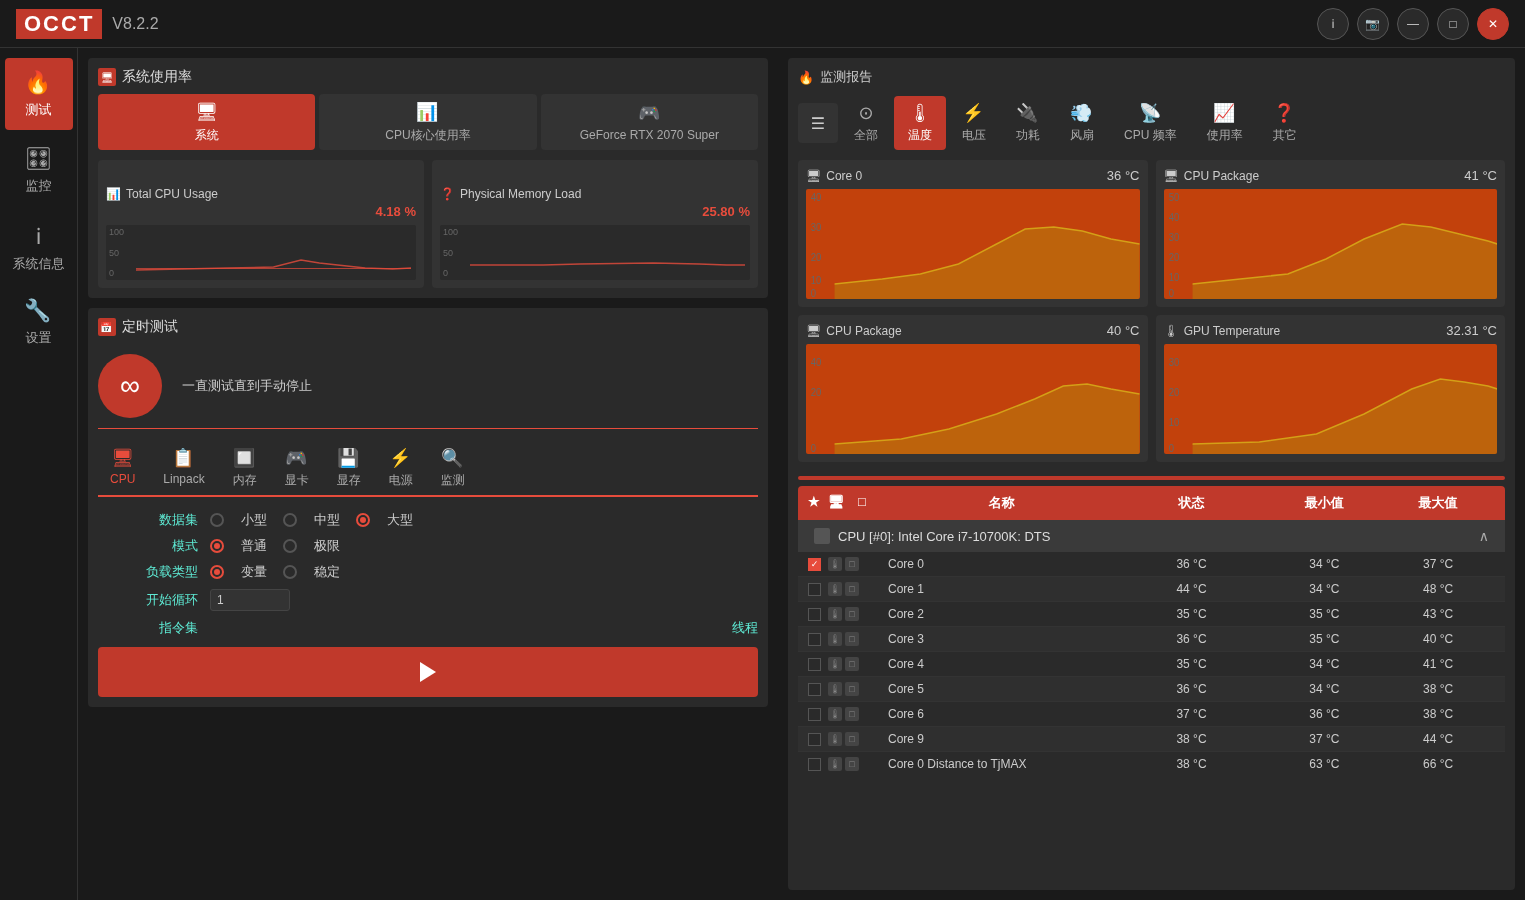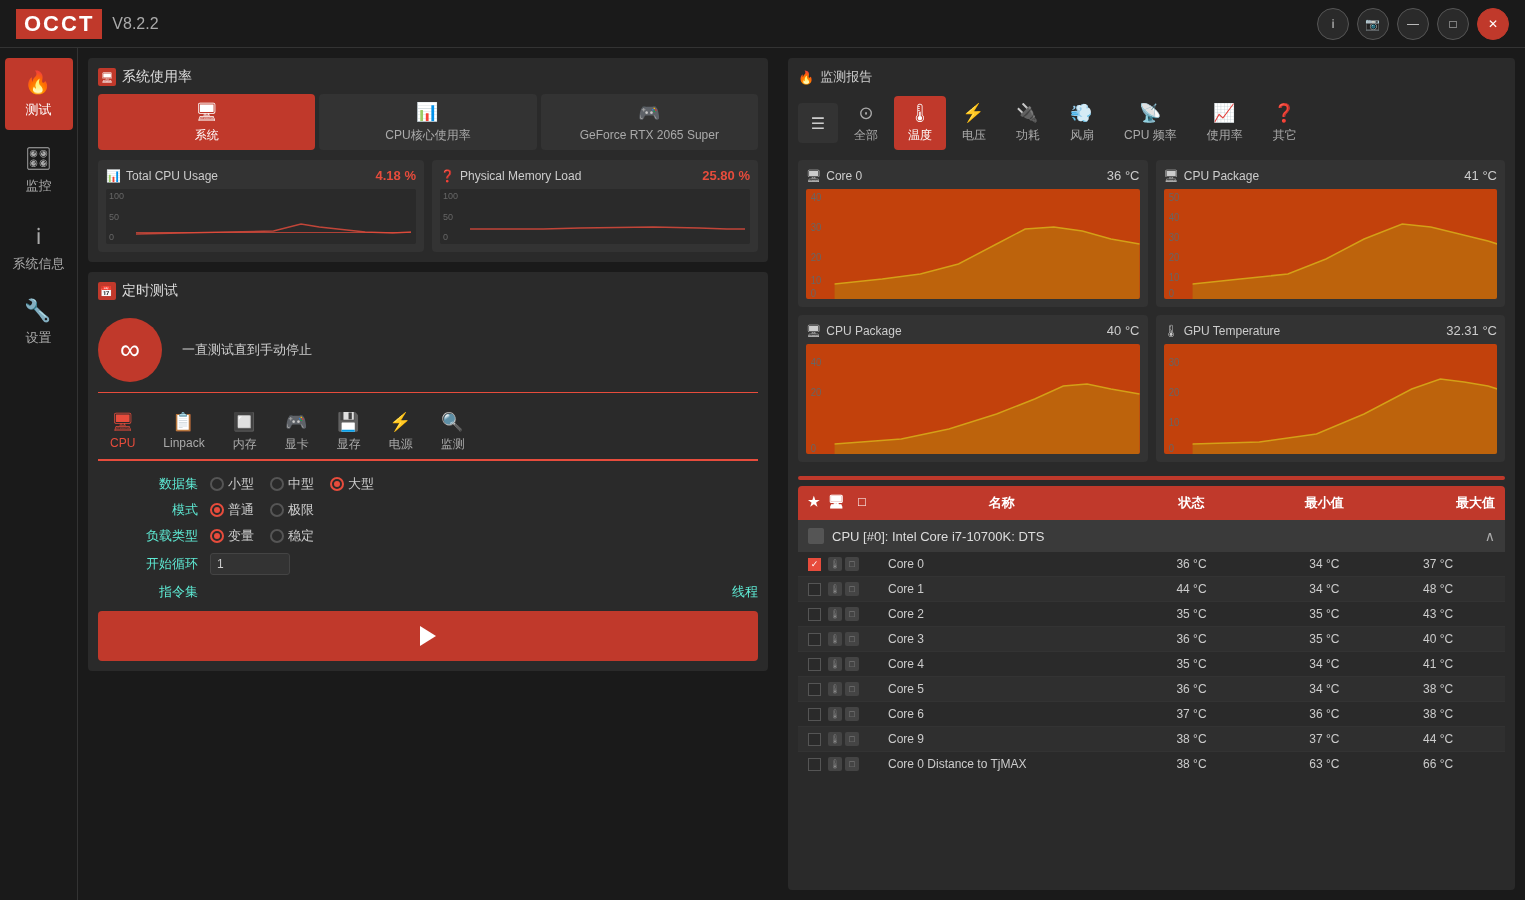--- a/index.html
+++ b/index.html
@@ -192,20 +192,21 @@
       display: flex;
       align-items: center;
       gap: 5px;
       font-size: 12px;
       color: #ccc;
     }
     .metric-value {
       color: #e74c3c;
       font-size: 13px;
       font-weight: bold;
+      margin-top: 36px;
     }
     .metric-chart {
       height: 55px;
       position: relative;
       background: #2a2a2a;
       border-radius: 2px;
     }
     .chart-labels {
       position: absolute;
       left: 0;
@@ -294,21 +295,21 @@
       color: #5eead4;
     }
     .radio-group {
       display: flex;
       gap: 16px;
       align-items: center;
     }
     .radio-option {
       display: flex;
       align-items: center;
-      gap: 4px;
+      gap: 17px;
       cursor: pointer;
       justify-content: flex-end;
     }
     .radio-circle {
       width: 14px;
       height: 14px;
       border-radius: 50%;
       border: 2px solid #555;
       display: flex;
       align-items: center;
@@ -454,25 +455,25 @@
       background: #c0392b;
       padding: 8px 10px;
       border-radius: 4px 4px 0 0;
       font-size: 13px;
       font-weight: bold;
       color: white;
     }
     .monitor-table-header .col-name { flex: 3; text-align: center; font-family: Liberation Mono, monospace; }
     .monitor-table-header .col-status { flex: 2; text-align: center; }
     .monitor-table-header .col-min { flex: 1.5; text-align: center; }
-    .monitor-table-header .col-max { flex: 1.5; text-align: right; }
+    .monitor-table-header .col-max { flex: 1.5; text-align: center; }
 
     .monitor-group-header {
       background: #3a3a3a;
-      padding: 8px 10px;
+      padding: 8px 16px;
       display: flex;
       align-items: center;
       gap: 8px;
       font-size: 13px;
       color: #ddd;
     }
     .monitor-group-header .gh-icon {
       width: 16px;
       height: 16px;
       background: #555;
@@ -590,21 +591,21 @@
           <div class="tab-btn active">
             <span class="t-icon">🖥</span>
             <span>系统</span>
           </div>
           <div class="tab-btn">
             <span class="t-icon">📊</span>
             <span>CPU核心使用率</span>
           </div>
           <div class="tab-btn">
             <span class="t-icon">🎮</span>
-            <span>GeForce RTX 2065 Super</span>
+            <span>GeForce RTX 2070 Super</span>
           </div>
         </div>
         <div class="metrics-row">
           <div class="metric-box">
             <div class="metric-header">
               <div class="metric-title">
                 <span>📊</span>
                 <span>Total CPU Usage</span>
               </div>
               <span class="metric-value">4.18 %</span>

